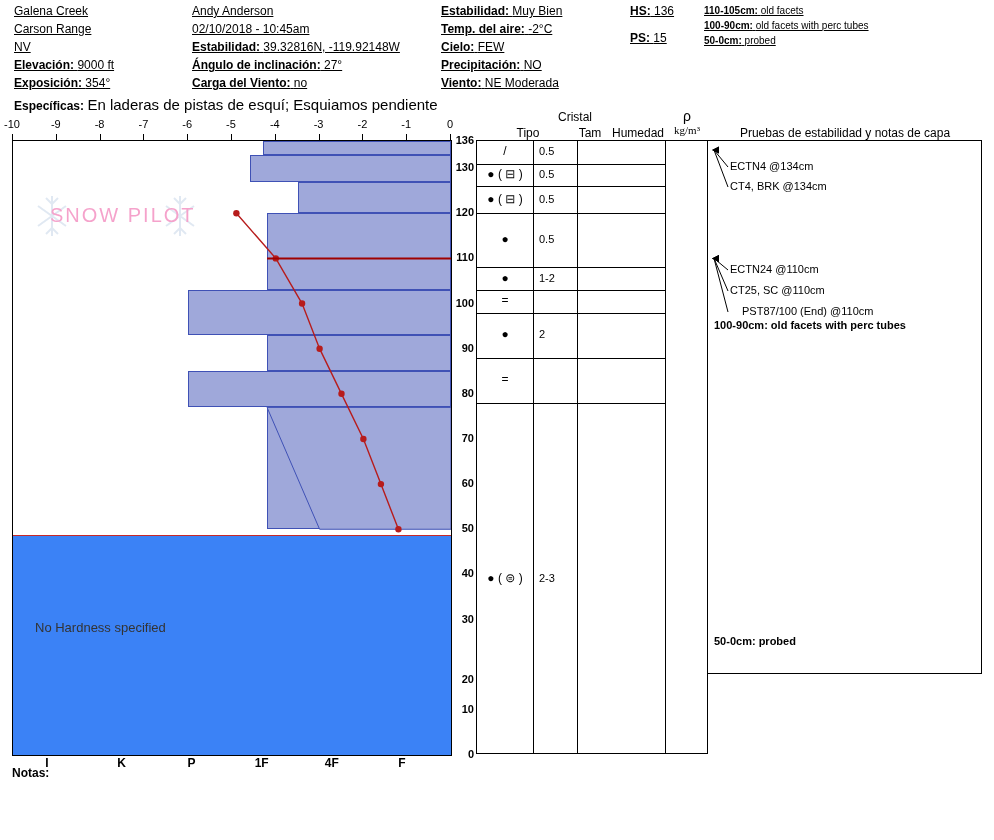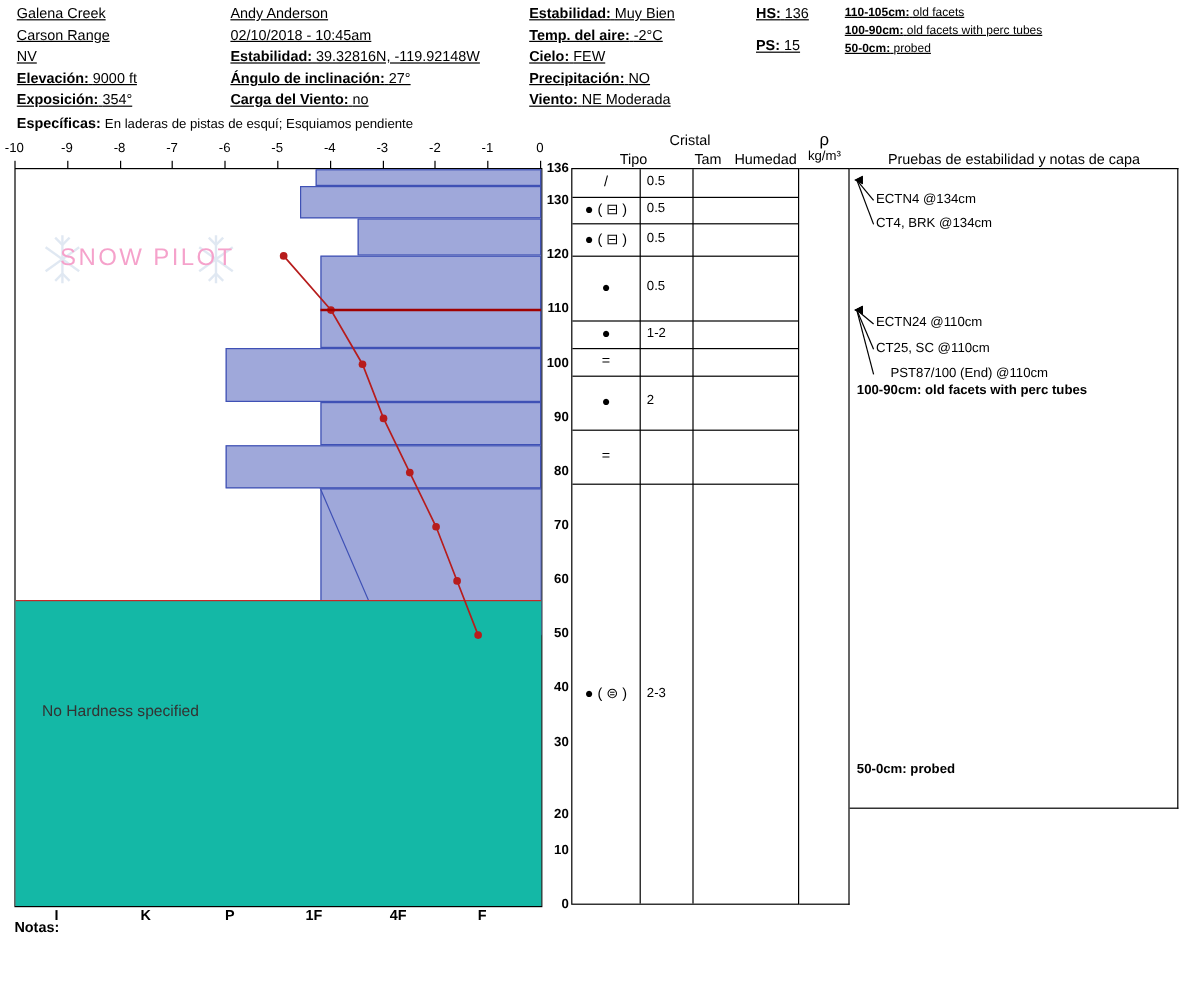--- a/index.html
+++ b/index.html
@@ -12,28 +12,28 @@
     position:relative;
     overflow:hidden;
   }
 
   
   #header{position:absolute;left:0;top:0;width:994px;height:112px;}
   .hdr-col{position:absolute;}
   .lbl{font-weight:bold;}
   .val{font-weight:normal;}
   .hrow{white-space:nowrap;line-height:14px;margin-bottom:4px;text-decoration:underline;}
-  .small{font-size:11px;}
+  .small{font-size:15px;}
   .tiny{font-size:10px;}
 
   
   #plot-frame{position:absolute;left:12px;top:140px;width:438px;height:614px;border:1px solid #000;background:#fff;}
   #hardness-area{position:absolute;left:0;top:0;width:100%;height:100%;}
   .hbar{position:absolute;background:#9fa8da;border:1px solid #3f51b5;box-sizing:border-box;}
-  #no-hardness{position:absolute;left:0;bottom:0;width:100%;height:255px;background:#14b8a6;border-top:1px solid #c62828;box-sizing:border-box;}
+  #no-hardness{position:absolute;left:0;bottom:0;width:100%;height:220px;background:#3b82f6;border-top:1px solid #c62828;box-sizing:border-box;}
   #no-hardness span{position:absolute;left:22px;top:84px;font-size:13px;color:#333;}
 
   
   #top-axis{position:absolute;left:12px;top:118px;width:438px;height:22px;}
   #top-axis .tk{position:absolute;top:16px;width:1px;height:6px;background:#000;}
   #top-axis .tl{position:absolute;top:0px;font-size:11px;transform:translateX(-50%);}
 
   #bottom-axis{position:absolute;left:12px;top:756px;width:438px;height:20px;}
   #bottom-axis .bl{position:absolute;top:0;font-size:12px;font-weight:bold;transform:translateX(-50%);}
 
@@ -221,21 +221,21 @@
     <div class="bl" style="left: 389.82px;">F</div>
   </div>
 
 <div id="footer-notes">Notas:</div>
 
 <div class="colhdr" style="left:530px;top:110px;width:90px;">Cristal</div>
 <div class="colhdr" style="left:500px;top:126px;width:56px;">Tipo</div>
 <div class="colhdr" style="left:570px;top:126px;width:40px;">Tam</div>
 <div class="colhdr" style="left:608px;top:126px;width:60px;">Humedad</div>
 <div class="colhdr" style="left:666px;top:108px;width:42px;font-size:14px;">ρ</div>
-<div class="colhdr" style="left:661px;top:124px;width:52px;font-size:11px;">kg/m³</div>
+<div class="colhdr" style="left:661px;top:124px;width:52px;font-size:11px;font-family:Liberation Serif, serif;">kg/m³</div>
 <div class="colhdr" style="left:712px;top:126px;width:266px;">Pruebas de estabilidad y notas de capa</div>
 
 <div id="crystal">
     <div class="vline" style="left: 56px;"></div>
     <div class="vline" style="left: 100px;"></div>
     <div class="hline" style="top: 22.5735px;"></div>
     <div class="cell-type" style="left: 0px; width: 56px; top: 3.28676px;">/</div>
     <div class="cell-size" style="left: 62px; top: 4.28676px;">0.5</div>
     <div class="hline" style="top: 45.1471px;"></div>
     <div class="cell-type" style="left: 0px; width: 56px; top: 25.8603px;">● ( ⊟ )</div>

